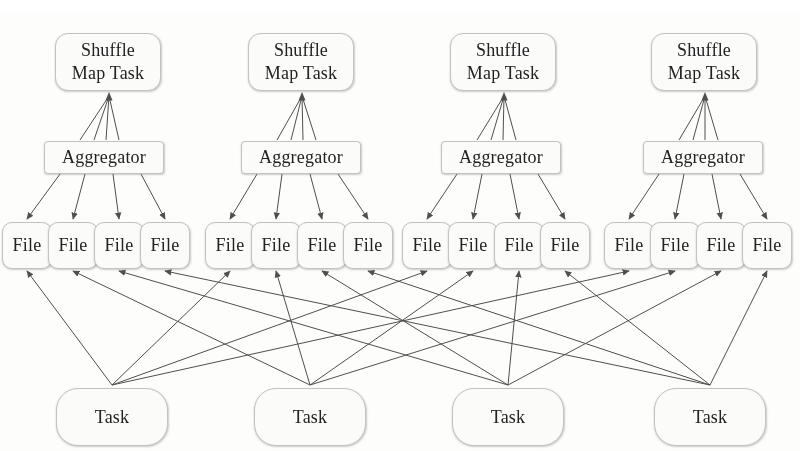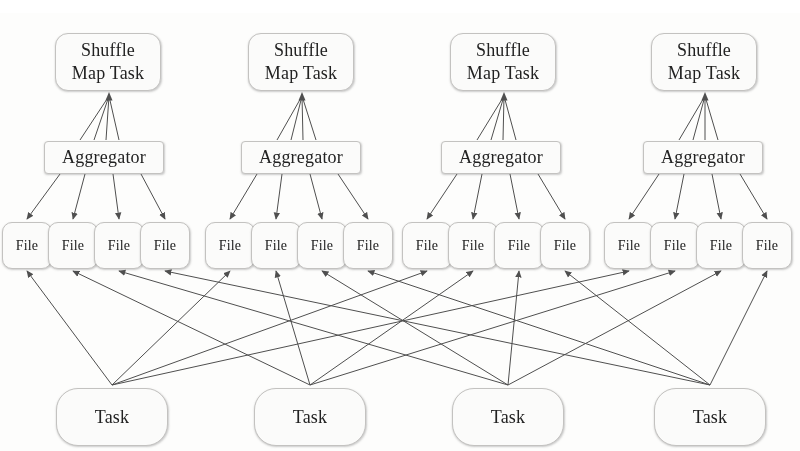--- a/index.html
+++ b/index.html
@@ -14,21 +14,21 @@
     position:absolute;z-index:2;box-sizing:border-box;
     display:flex;align-items:center;justify-content:center;text-align:center;
     background:var(--box-fill,#fbfbfa);
     border:1.5px solid var(--box-border,#c3c2c0);
     color:var(--text,#222222);
     box-shadow:0.5px 1px 2px rgba(110,110,110,0.35);
     letter-spacing:0.2px;
   }
   .smt{width:106px;height:58px;border-radius:13px;font-size:18px;line-height:1.28;white-space:pre-line;}
   .agg{width:120px;height:33px;border-radius:4px;font-size:18px;}
-  .file{width:50px;height:47px;border-radius:10px;font-size:14px;}
+  .file{width:50px;height:47px;border-radius:10px;font-size:18px;}
   .task{width:112px;height:58px;border-radius:22px;font-size:18px;}
 </style>
 </head>
 <body>
 
 <div class="canvas">
   <svg class="edges" width="800" height="451">
       <defs>
         <marker id="ah" viewBox="0 0 10 10" refX="8" refY="5" markerWidth="8" markerHeight="8" orient="auto">
           <path d="M0,1 L9,5 L0,9 z" fill="#4f4f4f"></path>

